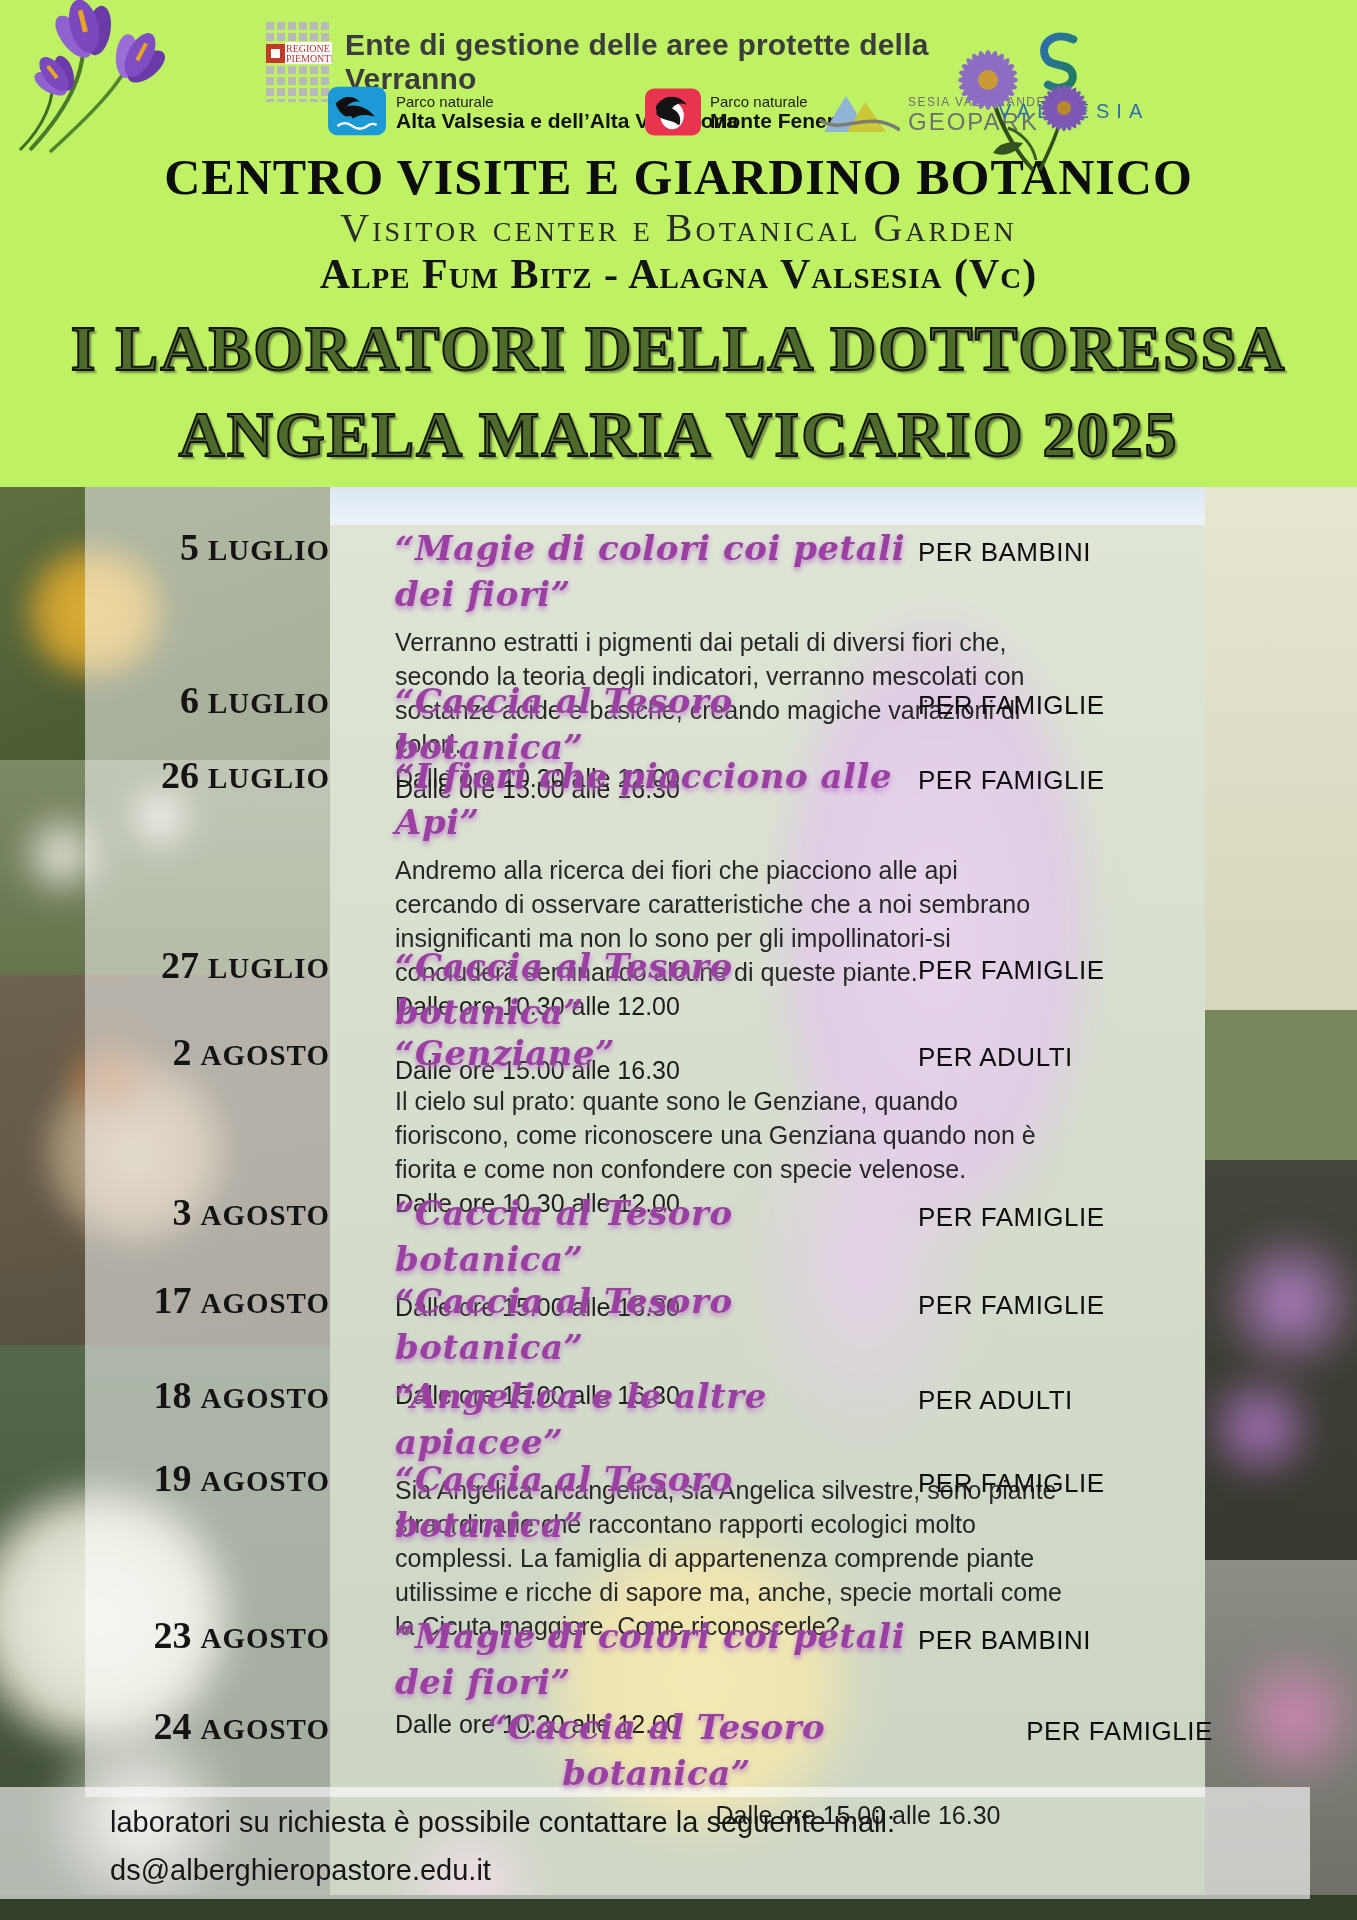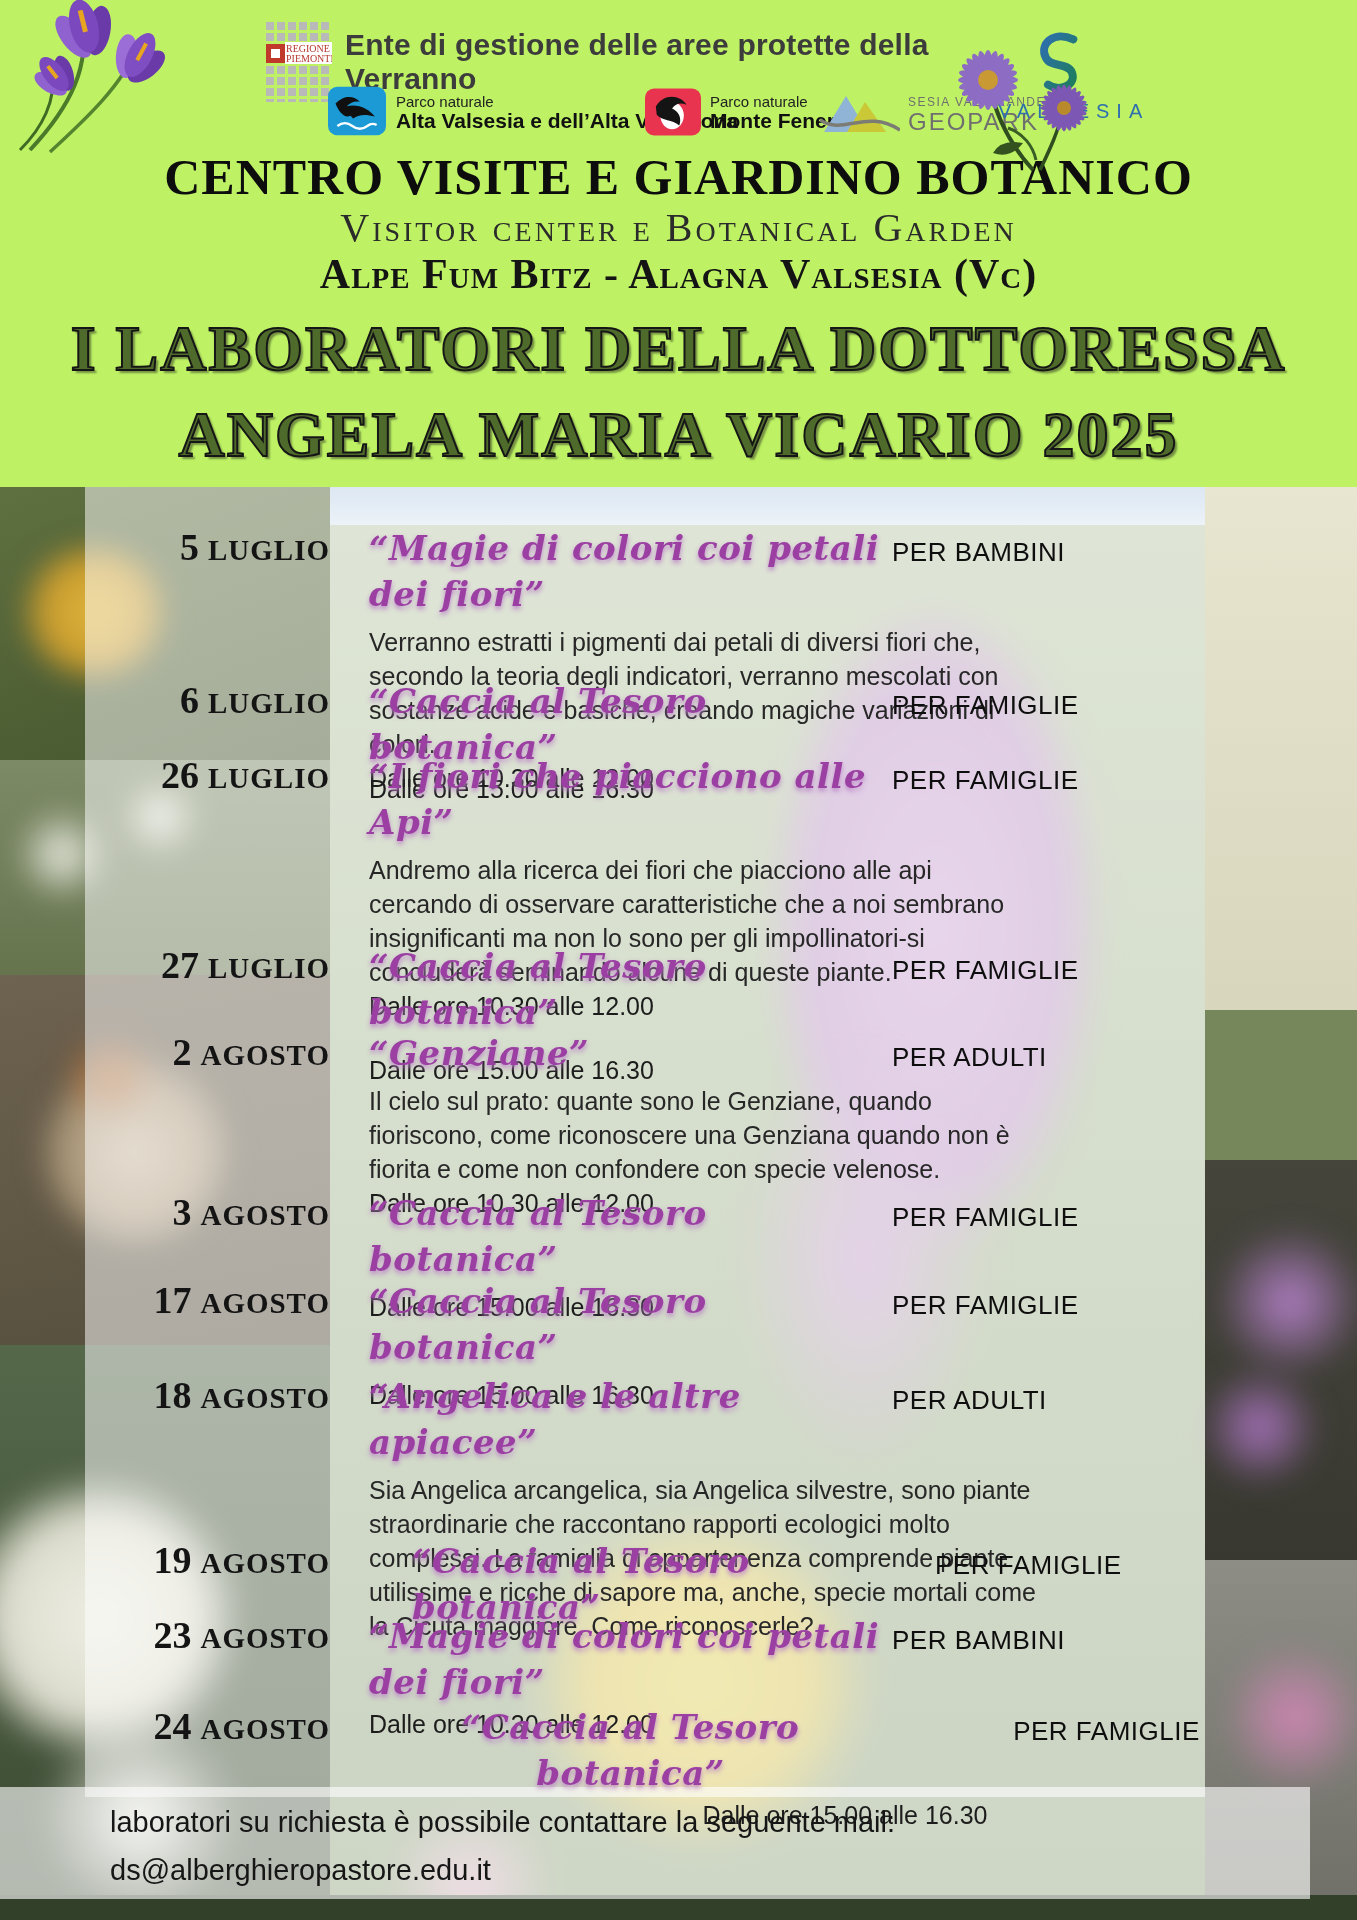--- a/index.html
+++ b/index.html
@@ -43,21 +43,21 @@
                   background:rgba(255,255,255,.18);}
   .overlay-footer{position:absolute;left:0;top:1300px;width:1310px;height:112px;
                   background:rgba(255,255,255,.62);}
 
   
   .event{position:absolute;left:100px;right:36px;display:flex;z-index:3;}
   .date{width:230px;flex:0 0 230px;display:flex;justify-content:flex-end;align-items:baseline;
         gap:9px;font-family:"Liberation Serif",serif;font-weight:700;color:#141414;}
   .date .day{font-size:38px;}
   .date .month{font-size:29px;letter-spacing:1px;}
-  .ebody{margin-left:39px;flex:1;}
+  .ebody{margin-left:65px;flex:1;}
   .trow{display:grid;grid-template-columns:523px auto;align-items:start;}
   .etitle{font-family:"DejaVu Serif",serif;font-style:italic;font-weight:700;font-size:34px;
           line-height:46px;color:#9b3fa3;letter-spacing:.5px;
           text-shadow:0 3px 5px rgba(187,131,199,.95);}
   .badge{padding-top:12px;font-size:26px;color:#0e0e0e;letter-spacing:.5px;white-space:nowrap;}
   .edesc{margin-top:8px;max-width:668px;font-size:25px;line-height:34px;color:#272727;}
   .etime{margin-top:2px;font-size:25px;line-height:34px;color:#1c1c1c;}
   .edesc:empty,.etime:empty{display:none;}
   .edesc:not(:empty)+.etime{margin-top:0;}
 
@@ -349,21 +349,21 @@
       </div>
     <div class="ebody">
         <div class="trow">
           <span class="etitle">“Angelica e le altre apiacee”</span>
           <span class="badge">PER ADULTI</span>
         </div>
       <div class="edesc">Sia Angelica arcangelica, sia Angelica silvestre, sono piante straordinarie che raccontano rapporti ecologici molto complessi. La famiglia di appartenenza comprende piante utilissime e ricche di sapore ma, anche, specie mortali come la Cicuta maggiore. Come riconoscerle?</div>
       </div>
   </div>
 
-  <div class="event" style="top:1538px;gap:43px;">
+  <div class="event" style="top:1456px;">
     <div class="date">
         <span class="day">19</span>
         <span class="month">AGOSTO</span>
       </div>
     <div class="ebody">
         <div class="trow">
           <span class="etitle">“Caccia al Tesoro botanica”</span>
           <span class="badge">PER FAMIGLIE</span>
         </div>
 

